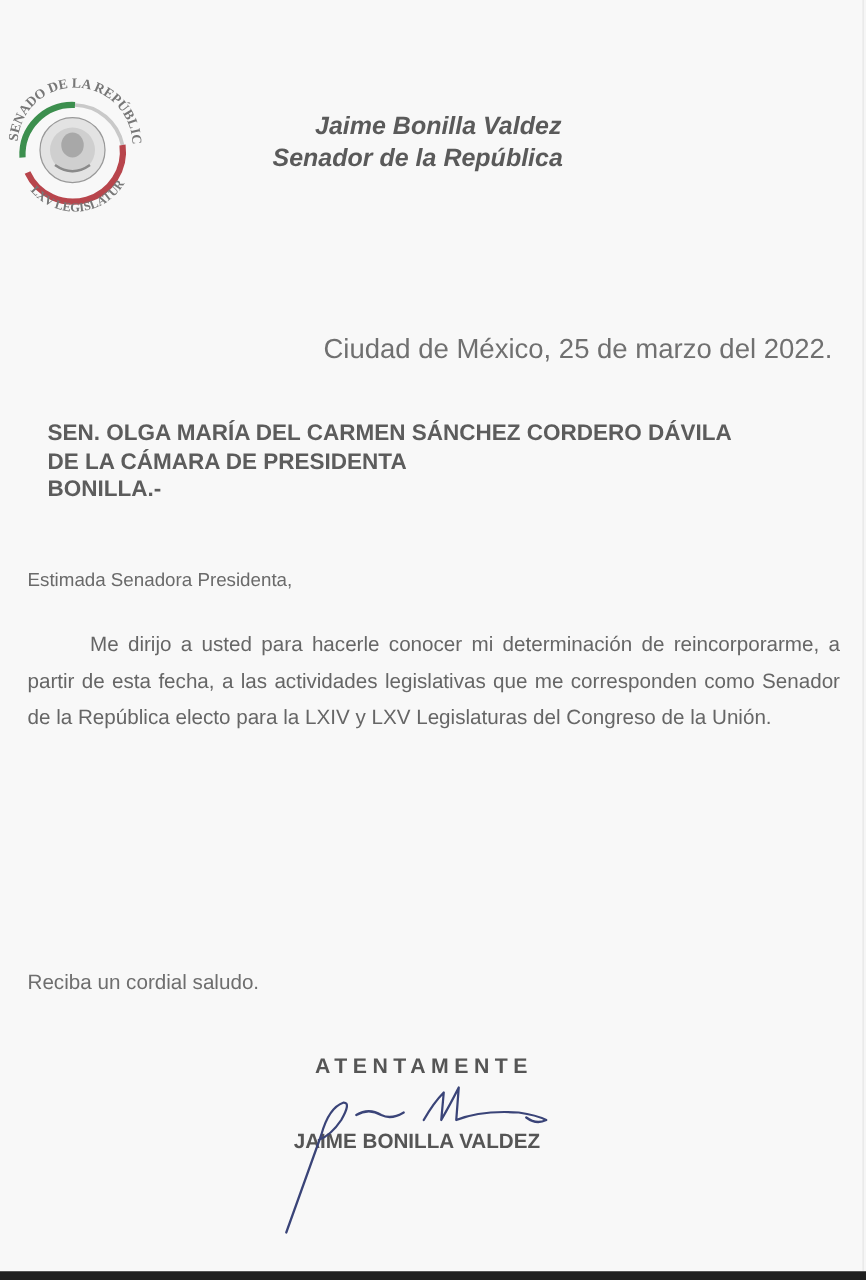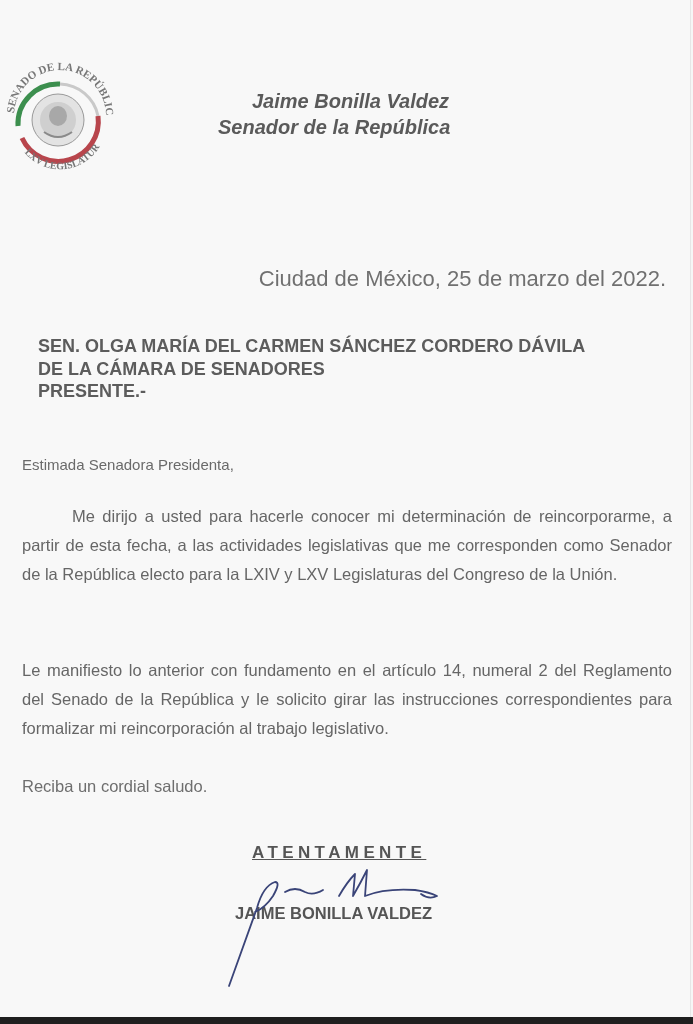--- a/index.html
+++ b/index.html
@@ -38,21 +38,21 @@
     .para {
       position: absolute; left: 22px; width: 650px;
       font-size: 16.5px; line-height: 29px; color: #666;
       text-align: justify;
     }
     .p1 { top: 502px; text-indent: 50px; }
     .p2 { top: 656px; }
     .closing { position: absolute; left: 22px; top: 777px; font-size: 16.5px; color: #6e6e6e; }
     .atentamente {
       position: absolute; left: 252px; top: 843px;
-      font-weight: bold; font-size: 17px; letter-spacing: 4.4px; color: #555; text-decoration: underline;
+      font-weight: bold; font-size: 17px; letter-spacing: 4.4px; color: #555;
     }
     .signer {
       position: absolute; left: 235px; top: 904px;
       font-weight: bold; font-size: 16.5px; color: #555;
     }
     .signature { position: absolute; left: 215px; top: 868px; width: 240px; height: 130px; }
   </style>
 </head>
 <body>
 
@@ -80,28 +80,27 @@
 
   <div class="header">
     <div class="name">Jaime Bonilla Valdez</div>
     <div>Senador de la República</div>
   </div>
 
   <div class="date">Ciudad de México, 25 de marzo del 2022.</div>
 
   <div class="addressee">
     <div>SEN. OLGA MARÍA DEL CARMEN SÁNCHEZ CORDERO DÁVILA</div>
-    <div>DE LA CÁMARA DE SENADORES</div>
-    <div>PRESENTE.-</div>
+    <div>DE LA CÁMARA DE PRESIDENTA</div>
+    <div>BONILLA.-</div>
   </div>
 
   <div class="greeting">Estimada Senadora Presidenta,</div>
 
   <div class="para p1">Me dirijo a usted para hacerle conocer mi determinación de reincorporarme, a partir de esta fecha, a las actividades legislativas que me corresponden como Senador de la República electo para la LXIV y LXV Legislaturas del Congreso de la Unión.</div>
-  <div class="para p2">Le manifiesto lo anterior con fundamento en el artículo 14, numeral 2 del Reglamento del Senado de la República y le solicito girar las instrucciones correspondientes para formalizar mi reincorporación al trabajo legislativo.</div>
 
   <div class="closing">Reciba un cordial saludo.</div>
 
   <div class="atentamente">ATENTAMENTE</div>
 
   <div class="signer">JAIME BONILLA VALDEZ</div>
 
   <svg class="signature" viewBox="0 0 240 130">
     <g fill="none" stroke="#3a4478" stroke-width="1.8" stroke-linecap="round" stroke-linejoin="round">
       <path d="M 14 118 L 42 40 Q 48 18 60 14 Q 66 14 58 28 Q 50 40 40 44"></path>

